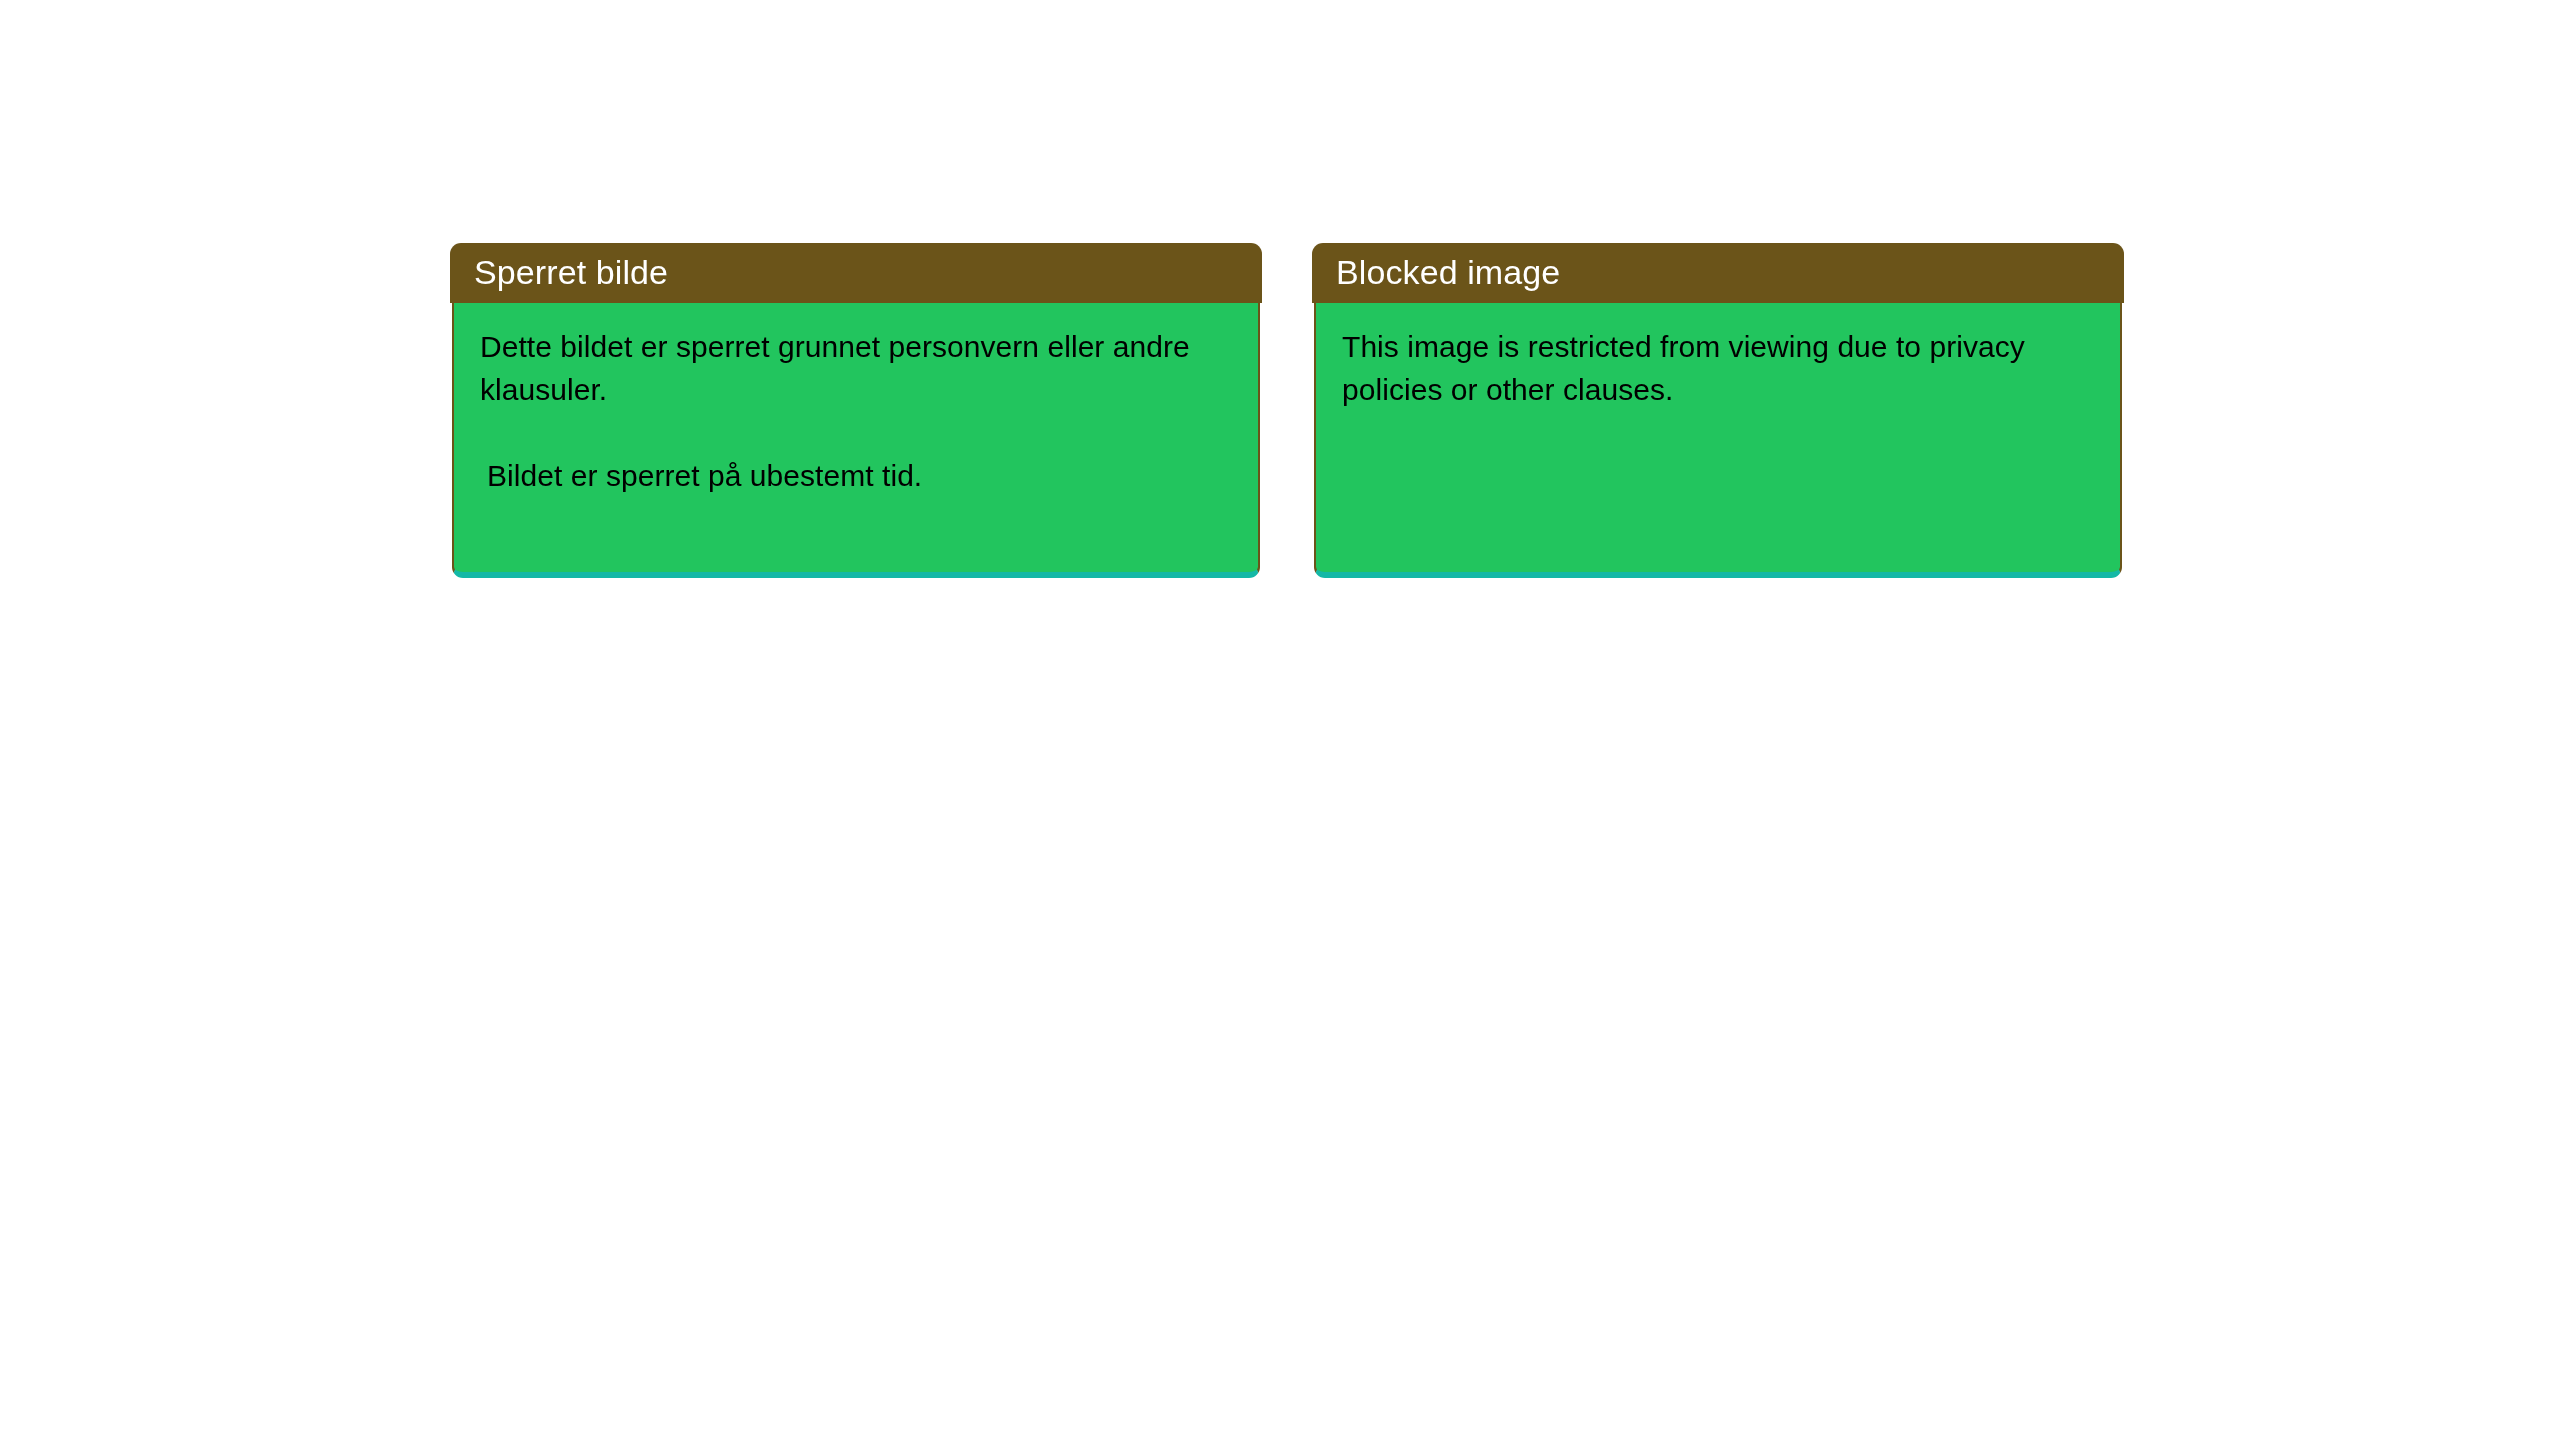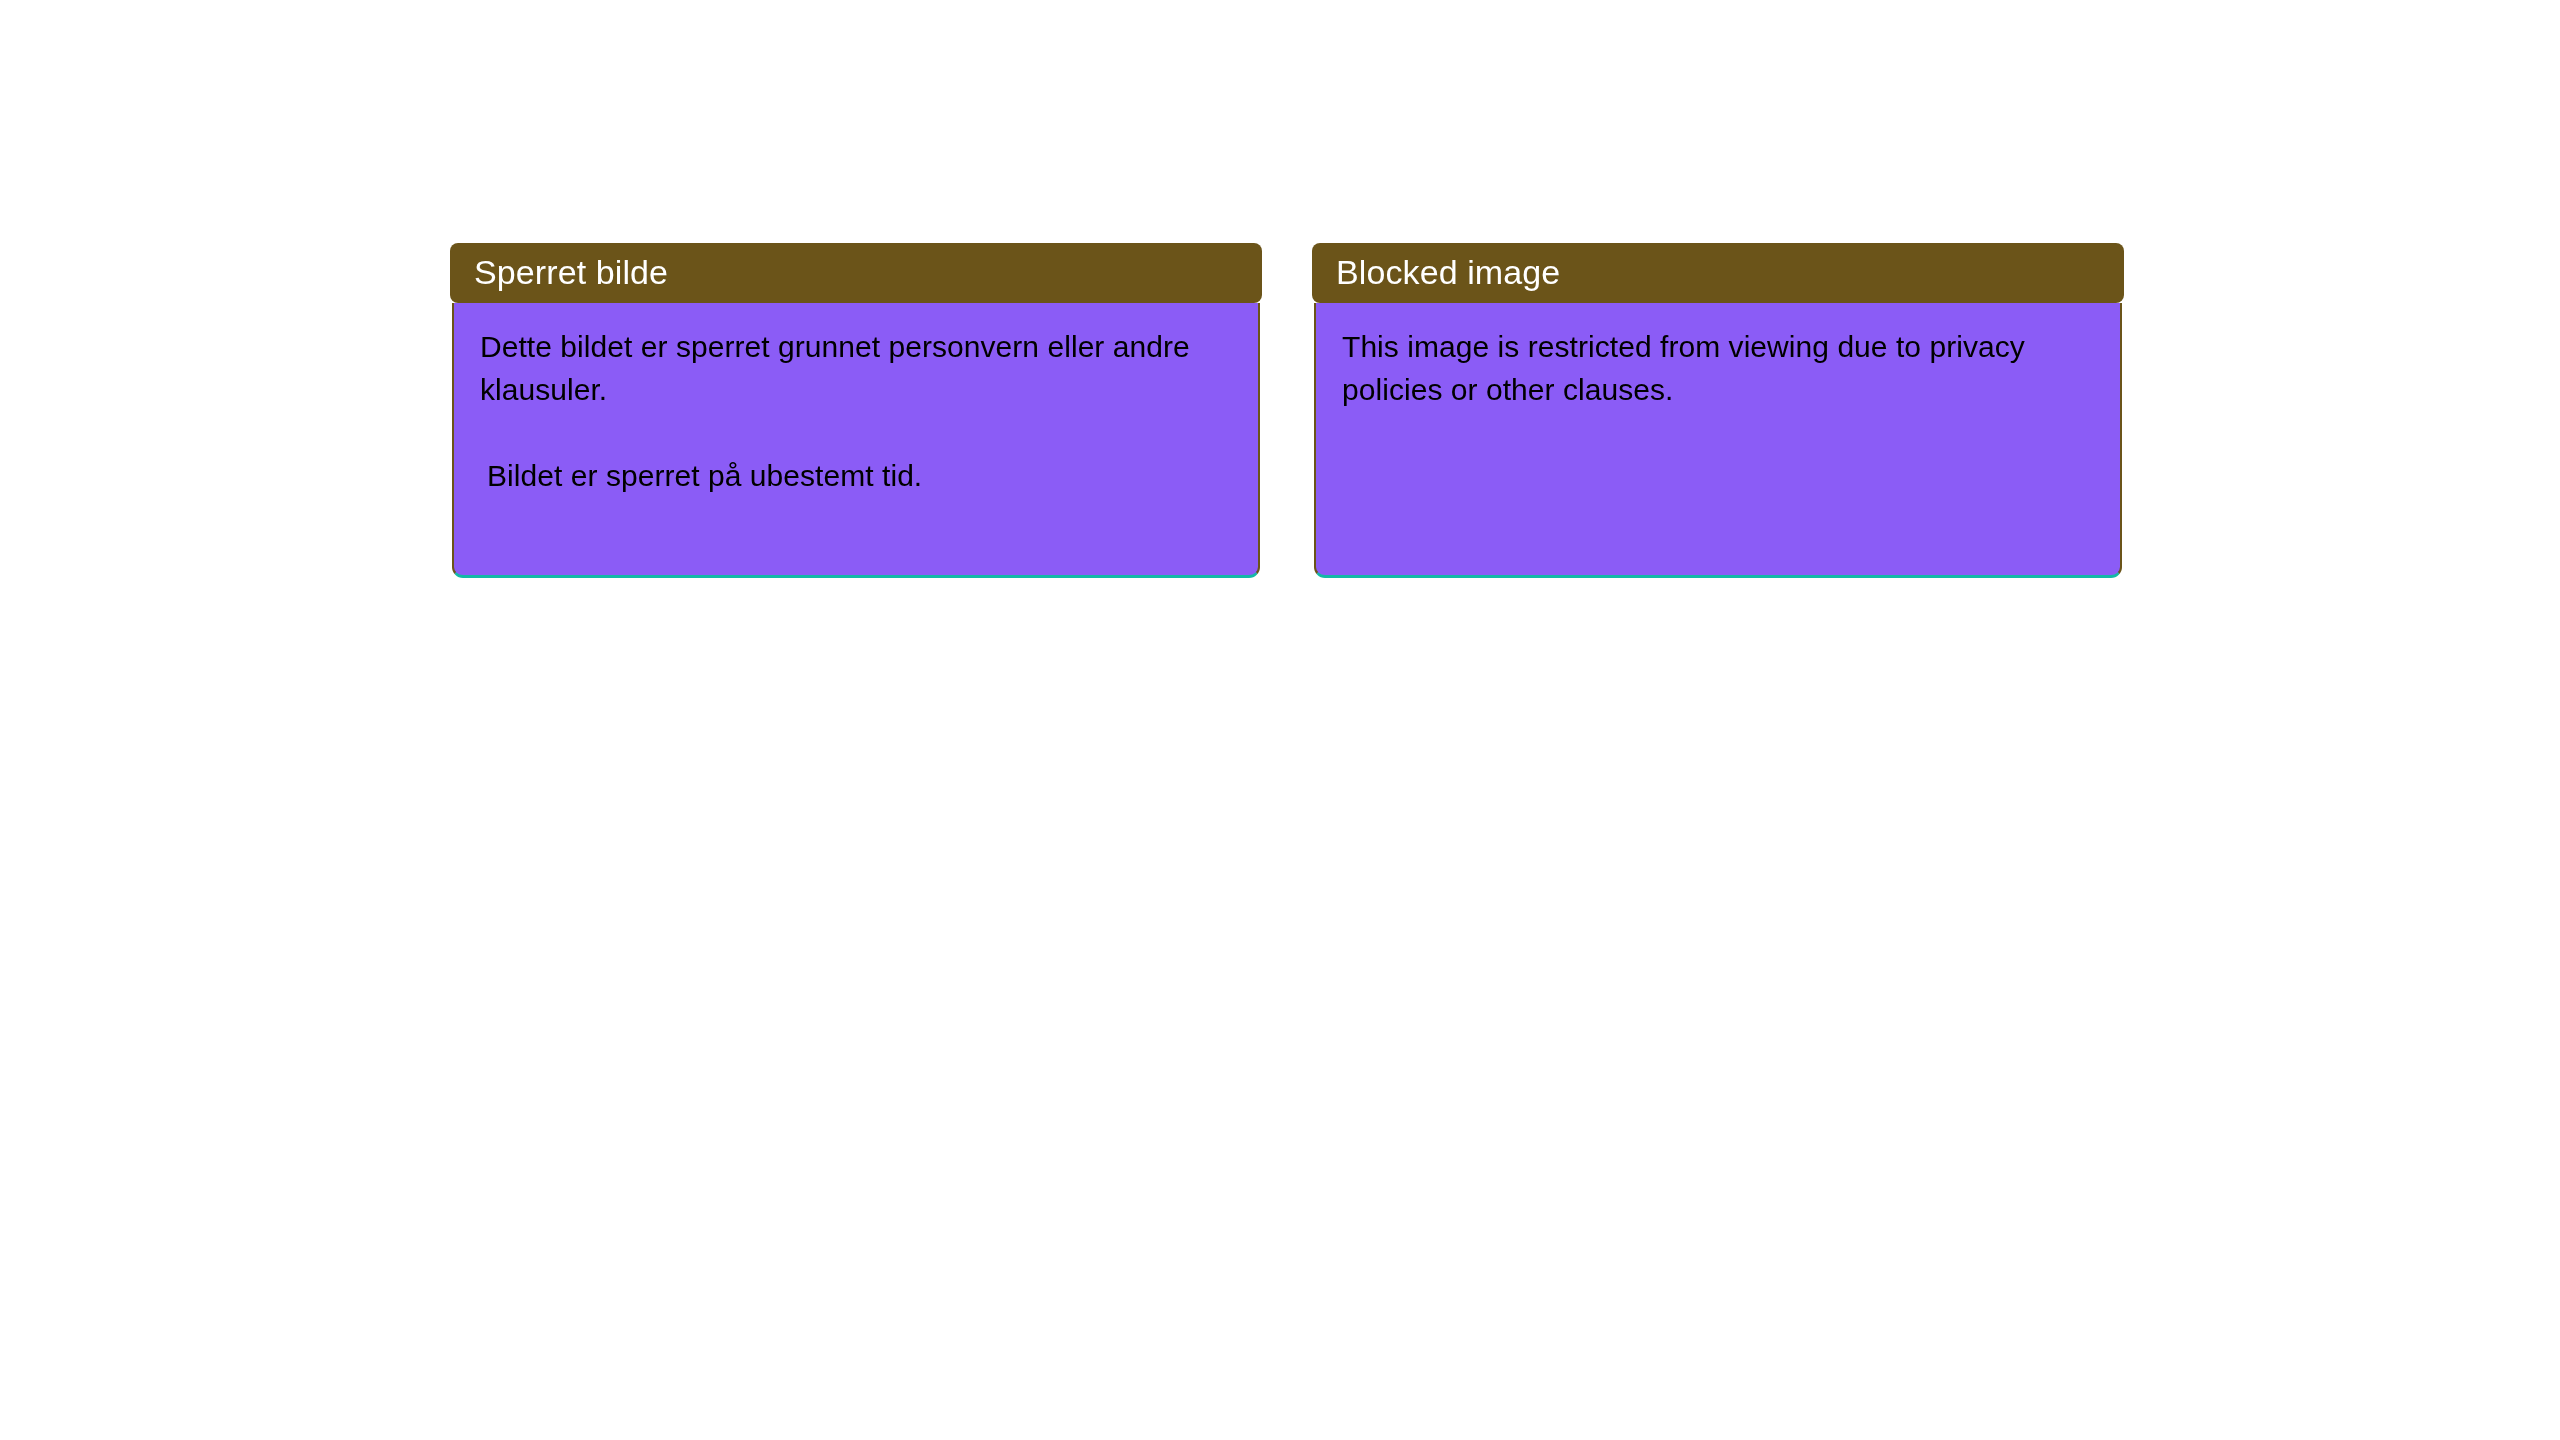--- a/index.html
+++ b/index.html
@@ -32,39 +32,38 @@
     position: relative;
     box-sizing: border-box;
     background: #6b5419;
     border-top-left-radius: 11px;
     border-top-right-radius: 11px;
     height: 60px;
     margin: 0 -2px;
     padding: 0 24px;
     display: flex;
     align-items: center;
-    border-radius: 8px;
   }
 
   .panel-title {
     color: #ffffff;
     font-size: 34px;
     line-height: 1;
     font-weight: 400;
     letter-spacing: 0.1px;
     white-space: nowrap;
     transform: translateY(-1px);
   }
 
   .panel-body {
     box-sizing: border-box;
-    background: #8b5cf6;
+    background: #22c55e;
     border-left: 2px solid #6b5419;
     border-right: 2px solid #6b5419;
-    border-bottom: 3px solid #14b8a6;
+    border-bottom: 6px solid #14b8a6;
     border-bottom-left-radius: 11px;
     border-bottom-right-radius: 11px;
     padding: 22px 24px 12px 26px;
   }
 
   .panel-paragraph {
     color: #000000;
     font-size: 30px;
     line-height: 43px;
     font-weight: 400;

